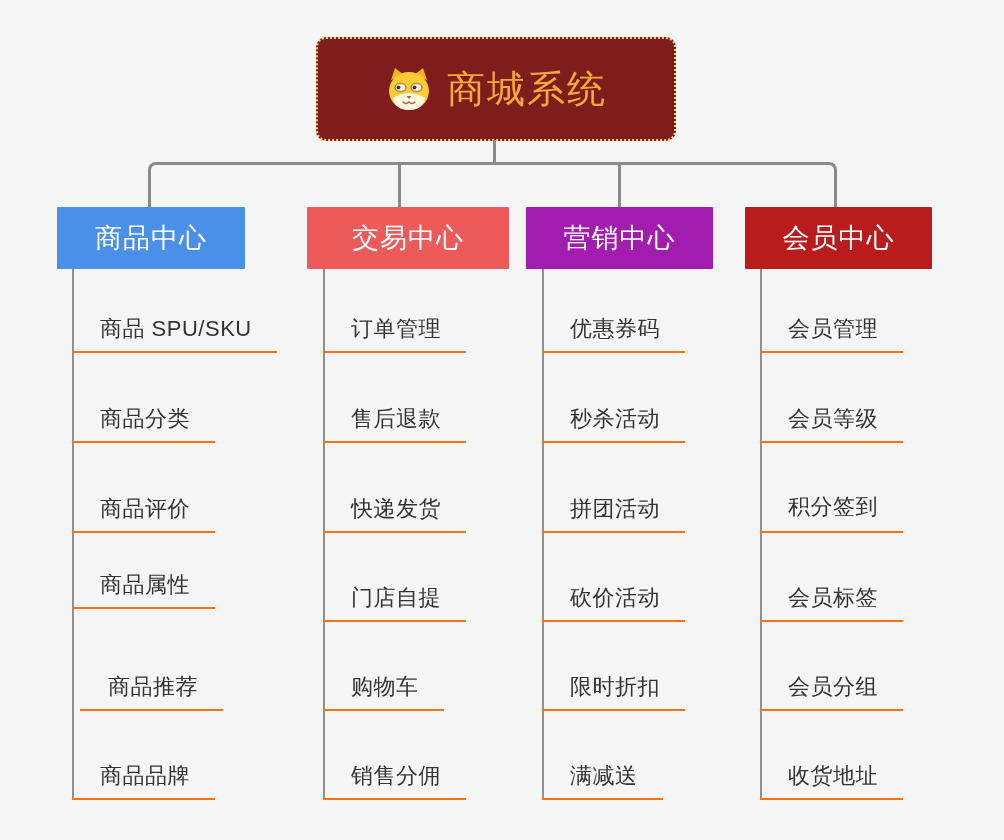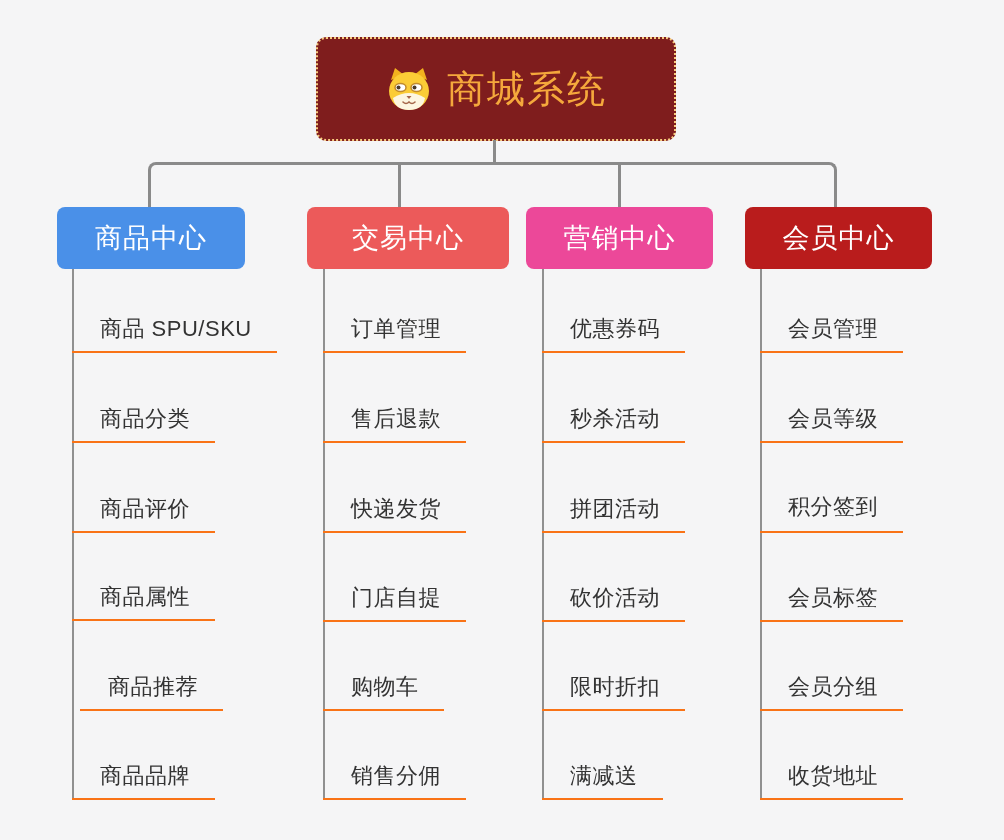--- a/index.html
+++ b/index.html
@@ -65,21 +65,21 @@
     width: 2px;
     height: 531px;
     background: #909090;
   }
 
   
   .branch-node {
     position: absolute;
     top: 207px;
     height: 62px;
-    border-radius: 8px;
+    border-radius: 1px;
     display: flex;
     align-items: center;
     justify-content: center;
     color: #ffffff;
     font-size: 27px;
     letter-spacing: 1px;
     white-space: nowrap;
     cursor: default;
   }
 
@@ -118,32 +118,32 @@
     <span class="root-title">商城系统</span>
   </div>
 
   <div class="conn conn-root-stem"></div>
   <div class="conn-bus"></div>
   <div class="conn conn-stem-2"></div>
   <div class="conn conn-stem-3"></div>
 
   <div class="branch-node" style="left: 57px; width: 188px; background-color: rgb(74, 144, 232);">商品中心</div>
   <div class="branch-node" style="left: 307px; width: 202px; background-color: rgb(236, 90, 90);">交易中心</div>
-  <div class="branch-node" style="left: 526px; width: 187px; background-color: #ec4899;">营销中心</div>
+  <div class="branch-node" style="left: 526px; width: 187px; background-color: #a21caf;">营销中心</div>
   <div class="branch-node" style="left: 745px; width: 187px; background-color: #b91c1c;">会员中心</div>
 
   <div class="vline" style="left:72px;"></div>
   <div class="vline" style="left:323px;"></div>
   <div class="vline" style="left:542px;"></div>
   <div class="vline" style="left:760px;"></div>
 
   <div class="leaf-node" style="left:72px;top:316px;">商品 SPU/SKU</div>
   <div class="leaf-node" style="left:72px;top:406px;">商品分类</div>
   <div class="leaf-node" style="left:72px;top:496px;">商品评价</div>
-  <div class="leaf-node" style="left:72px;top:584px;">商品属性</div>
+  <div class="leaf-node" style="left:72px;top:572px;">商品属性</div>
   <div class="leaf-node" style="left:72px;top:674px;margin-left:8px;">商品推荐</div>
   <div class="leaf-node" style="left:72px;top:763px;">商品品牌</div>
 
   <div class="leaf-node" style="left:323px;top:316px;">订单管理</div>
   <div class="leaf-node" style="left:323px;top:406px;">售后退款</div>
   <div class="leaf-node" style="left:323px;top:496px;">快递发货</div>
   <div class="leaf-node" style="left:323px;top:585px;">门店自提</div>
   <div class="leaf-node" style="left:323px;top:674px;">购物车</div>
   <div class="leaf-node" style="left:323px;top:763px;">销售分佣</div>
 

